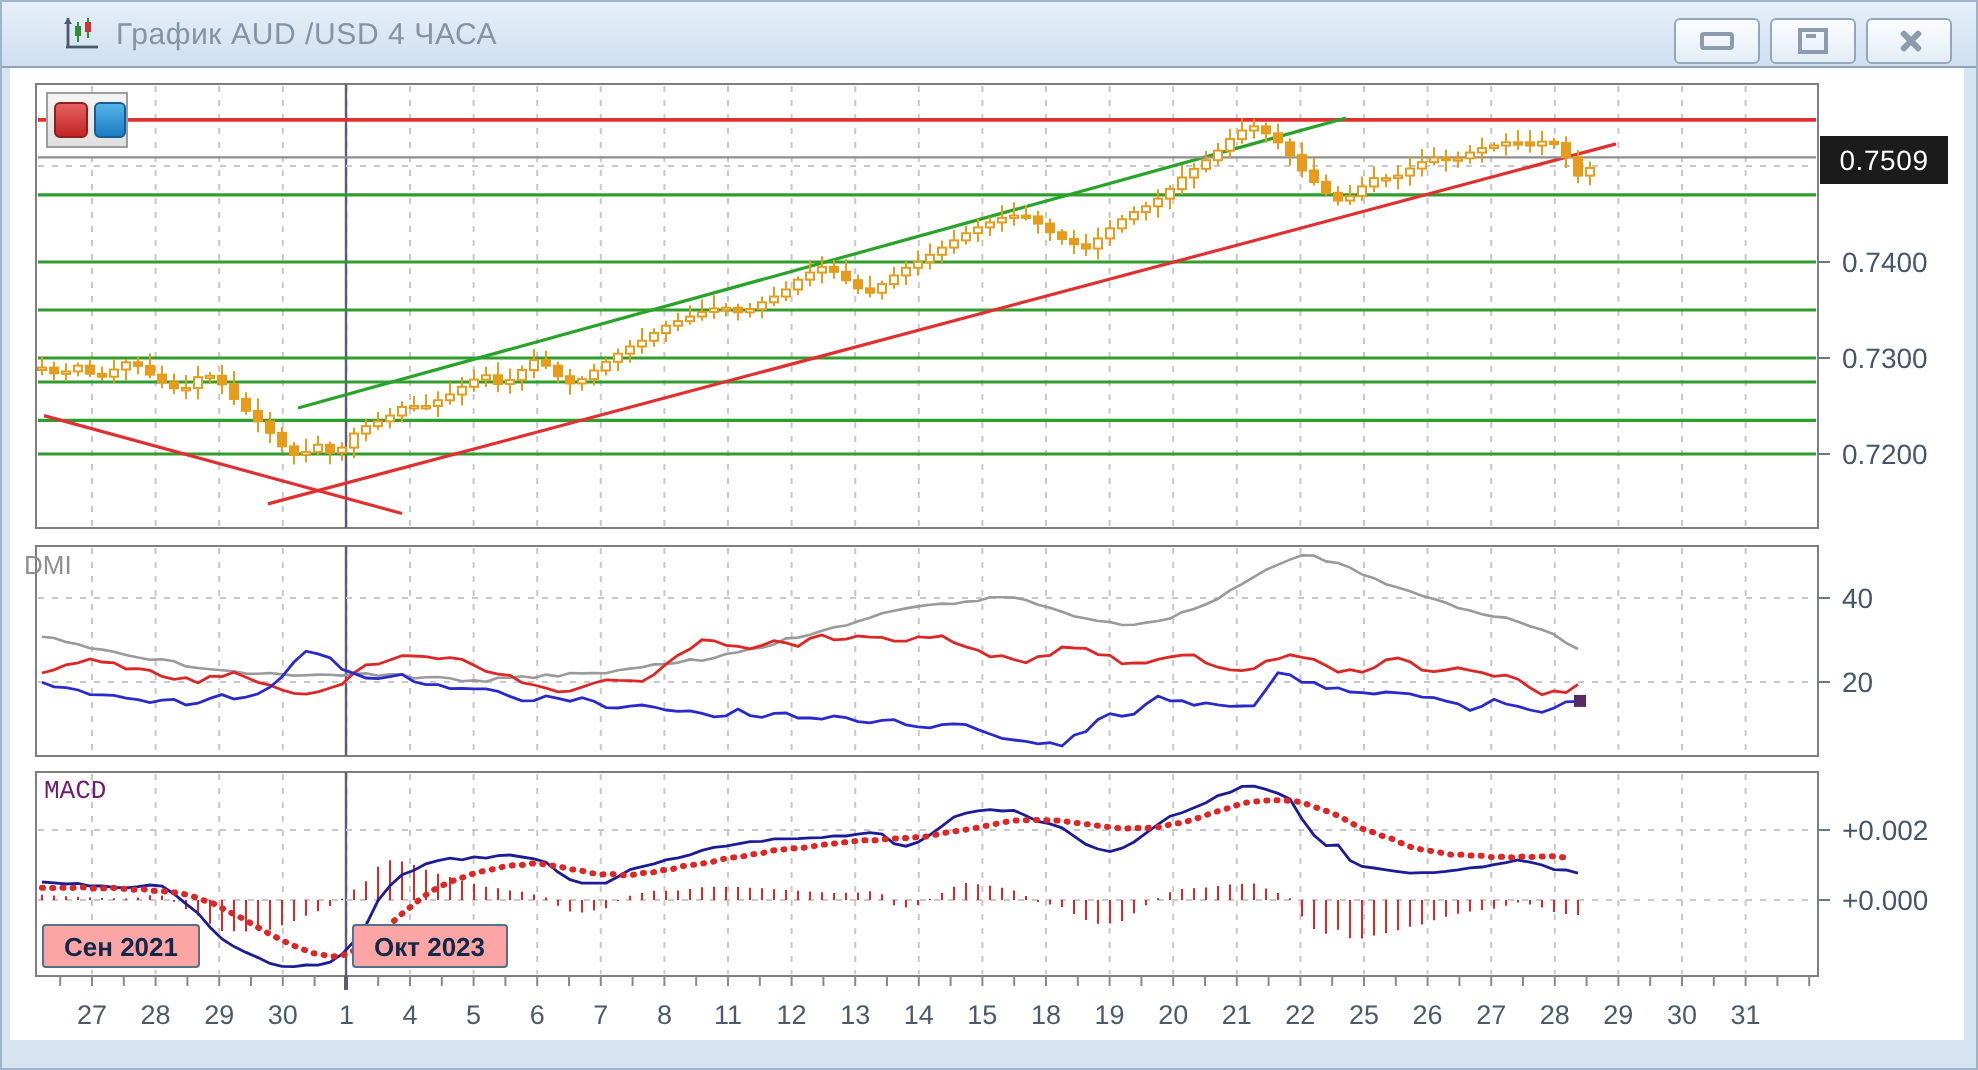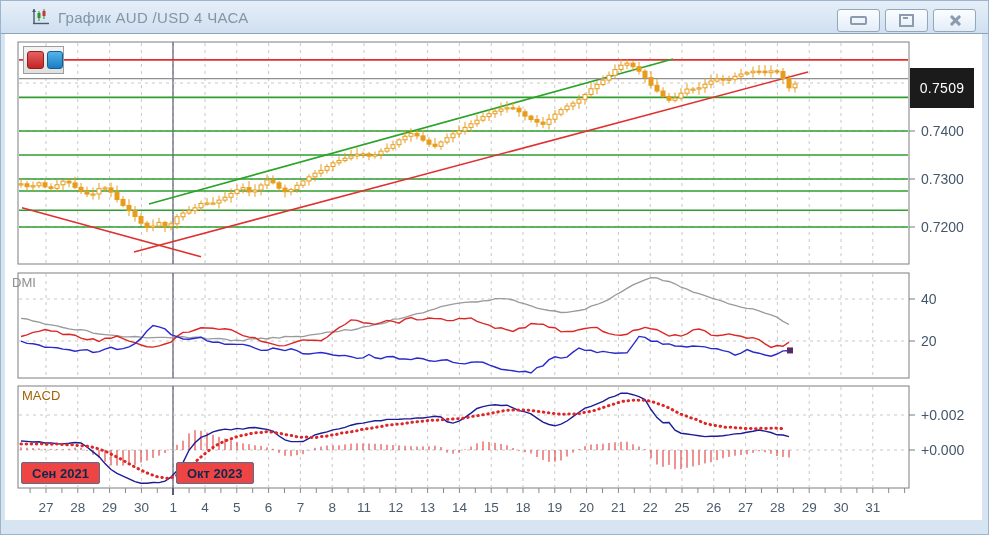--- a/index.html
+++ b/index.html
@@ -18,27 +18,27 @@
   .glyph-restore::after{content:"";position:absolute;left:2px;top:1px;width:5px;height:2px;background:#8b9cae;}
   .glyph-close{position:relative;width:13px;height:13px;}
   .glyph-close::before,.glyph-close::after{content:"";position:absolute;left:6px;top:0;width:3px;height:13px;background:#8b9cae;border-radius:1px;}
   .glyph-close::before{transform:rotate(45deg);}
   .glyph-close::after{transform:rotate(-45deg);}
   #chart-svg{position:absolute;left:0;top:0;}
   .toolbox{position:absolute;left:22px;top:45px;width:41px;height:28px;background:linear-gradient(#f4f4f4,#dfdfdf);
     border:1px solid #9d9d9d;display:flex;align-items:center;gap:3px;padding-left:3px;box-sizing:border-box;}
   .tool-red{width:15px;height:16px;border-radius:3px;border:1px solid #8f1f1f;background:linear-gradient(#e66060,#c22525);}
   .tool-blue{width:15px;height:16px;border-radius:3px;border:1px solid #135f93;background:linear-gradient(#55b5e8,#1b7cc4);}
-  .price-badge{position:absolute;left:909px;top:67px;width:64px;height:40px;background:#1b1b1b;color:#fff;
+  .price-badge{position:absolute;left:909px;top:67px;width:64px;height:24px;background:#1b1b1b;color:#fff;
     font-size:14px;display:flex;align-items:center;justify-content:center;letter-spacing:.3px;}
-  .month-badge{position:absolute;top:461px;height:22px;background:#ef4444;border:1px solid #54708c;border-radius:2px;
+  .month-badge{position:absolute;top:461px;height:22px;background:#fca5a5;border:1px solid #54708c;border-radius:2px;
     color:#12284b;font-size:13px;font-weight:bold;display:flex;align-items:center;padding:0 10px;box-sizing:border-box;}
   .panel-label{position:absolute;font-size:13px;}
   #dmi-label{left:11px;top:274px;color:#8f8f8f;}
-  #macd-label{left:21px;top:387px;color:#a16207;}
+  #macd-label{left:21px;top:387px;color:#701a75;font-family:Liberation Mono, monospace;}
 </style>
 </head>
 <body>
 
 <div class="window">
 
   <svg id="chart-svg" width="989" height="535">
       <rect x="4" y="33" width="977" height="486" fill="#ffffff"></rect>
       <rect x="17" y="41" width="891" height="222" fill="#fff" stroke="#7f7f7f" stroke-width="1"></rect>
       <rect x="17" y="272" width="891" height="105" fill="#fff" stroke="#7f7f7f" stroke-width="1"></rect>

